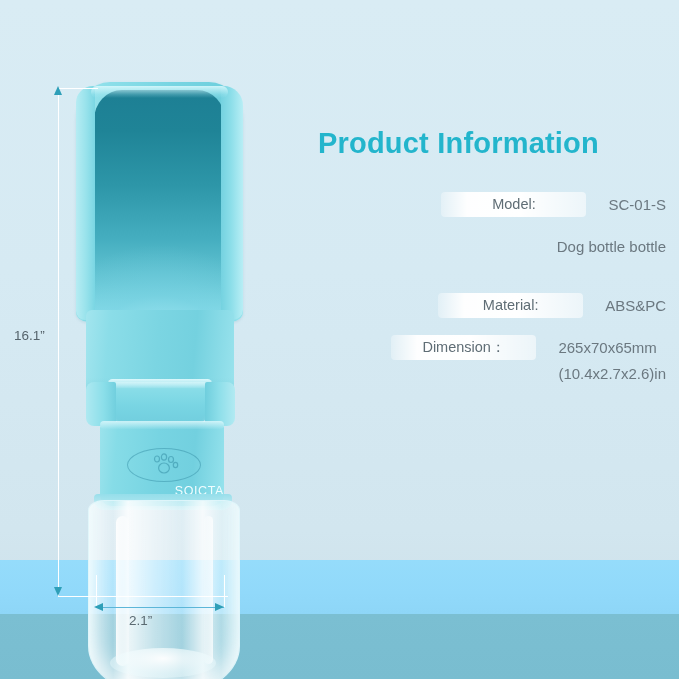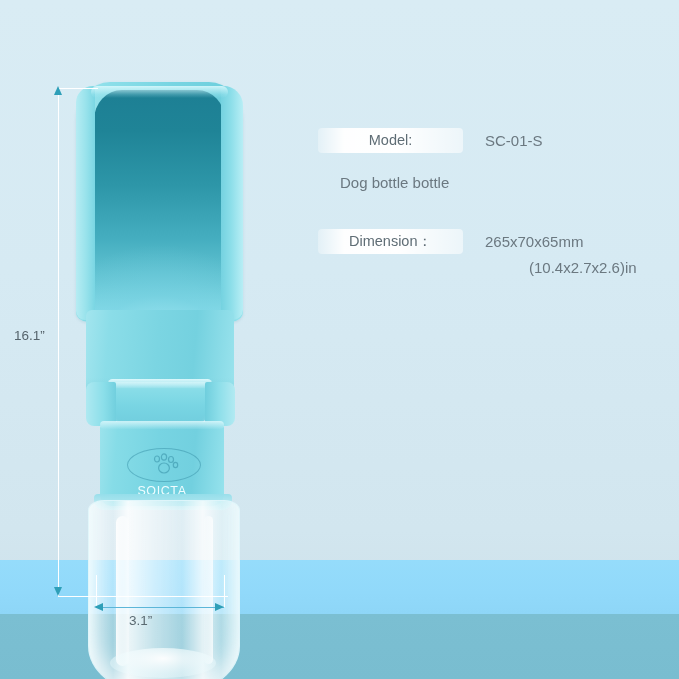--- a/index.html
+++ b/index.html
@@ -52,20 +52,21 @@
     font-weight: bold;
     letter-spacing: 0.2px;
     line-height: 1.1;
     margin: 0 0 32px 0;
     white-space: nowrap;
   }
   .spec-row {
     display: flex;
     align-items: flex-start;
     margin-bottom: 17px;
+    justify-content: flex-end;
   }
   .spec-label {
     width: 145px;
     min-width: 145px;
     height: 25px;
     line-height: 25px;
     text-align: center;
     font-size: 14.5px;
     color: #5f6d75;
     border-radius: 4px;
@@ -74,21 +75,20 @@
   .spec-value {
     margin-left: 22px;
     font-size: 15px;
     color: #6b7880;
     line-height: 25px;
     white-space: nowrap;
   }
   .spec-value .vline2 {
     display: block;
     line-height: 27px;
-    margin-left: 44px;
   }
 
   
   .dim-v-line {
     position: absolute;
     left: 58px;
     top: 88px;
     width: 1px;
     height: 508px;
     background: #ffffff;
@@ -339,21 +339,21 @@
   .paw {
     position: absolute;
     left: 84px;
     top: 371px;
   }
   .brand-text {
     position: absolute;
     left: 36px;
     top: 402px;
     width: 124px;
-    text-align: center;
+    text-align: right;
     color: #f0fdff;
     font-size: 12.5px;
     letter-spacing: 0.6px;
     font-family: "Liberation Sans", sans-serif;
   }
 
   
   .bottle {
     position: absolute;
     left: 24px;
@@ -463,36 +463,41 @@
   <div class="dim-v-line"></div>
   <div class="dim-v-arrow-top"></div>
   <div class="dim-v-arrow-bot"></div>
   <div class="dim-v-label">16.1”</div>
 
   <div class="dim-v-side-l"></div>
   <div class="dim-v-side-r"></div>
   <div class="dim-h-line"></div>
   <div class="dim-h-arrow-l"></div>
   <div class="dim-h-arrow-r"></div>
-  <div class="dim-h-label">3.1”</div>
+  <div class="dim-h-label">2.1”</div>
 
   <div class="panel">
+    <h1 class="panel-title">Product Information</h1>
 
     <div class="spec-row">
       <div class="spec-label">Model:</div>
       <div class="spec-value">SC-01-S</div>
     </div>
 
     <div class="spec-row">
       <div class="spec-value">Dog bottle bottle</div>
     </div>
 
     <div class="spec-row">
     </div>
 
+    <div class="spec-row">
+      <div class="spec-label">Material:</div>
+      <div class="spec-value">ABS&amp;PC</div>
+    </div>
 
     <div class="spec-row">
       <div class="spec-label">Dimension：</div>
       <div class="spec-value">
         <span class="vline1">265x70x65mm</span>
         <span class="vline2">(10.4x2.7x2.6)in</span>
       </div>
     </div>
   </div>
 

